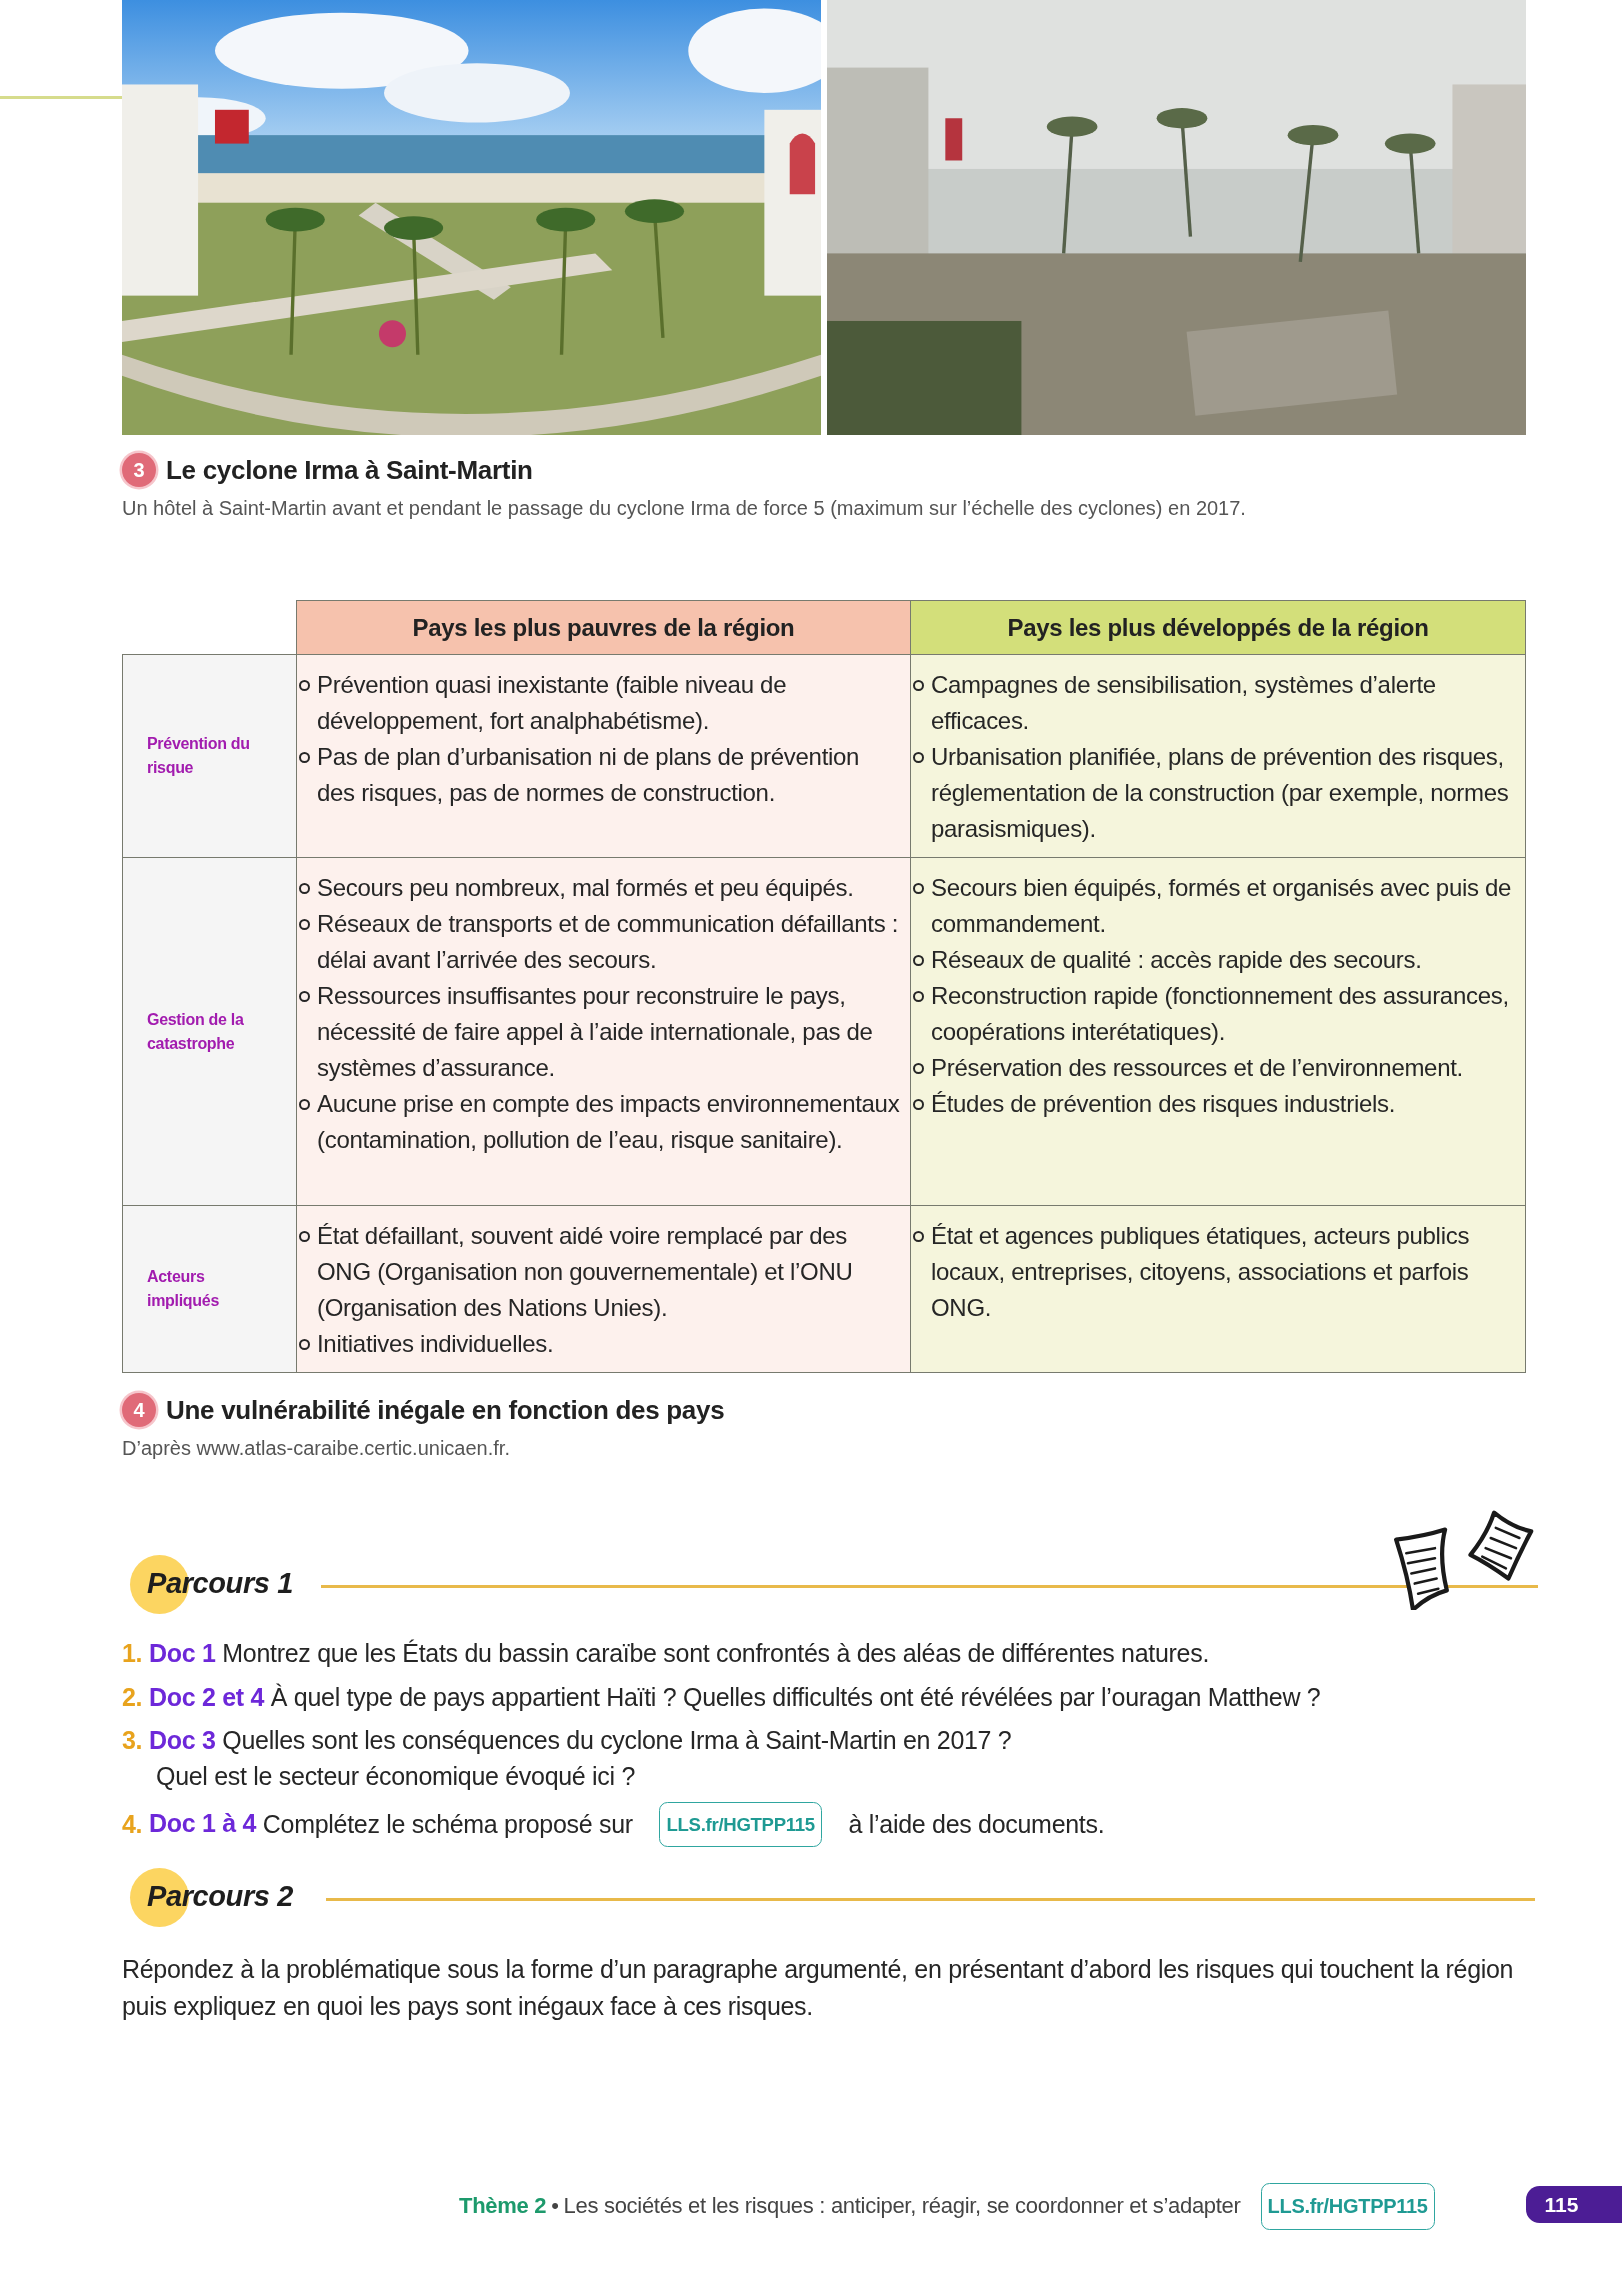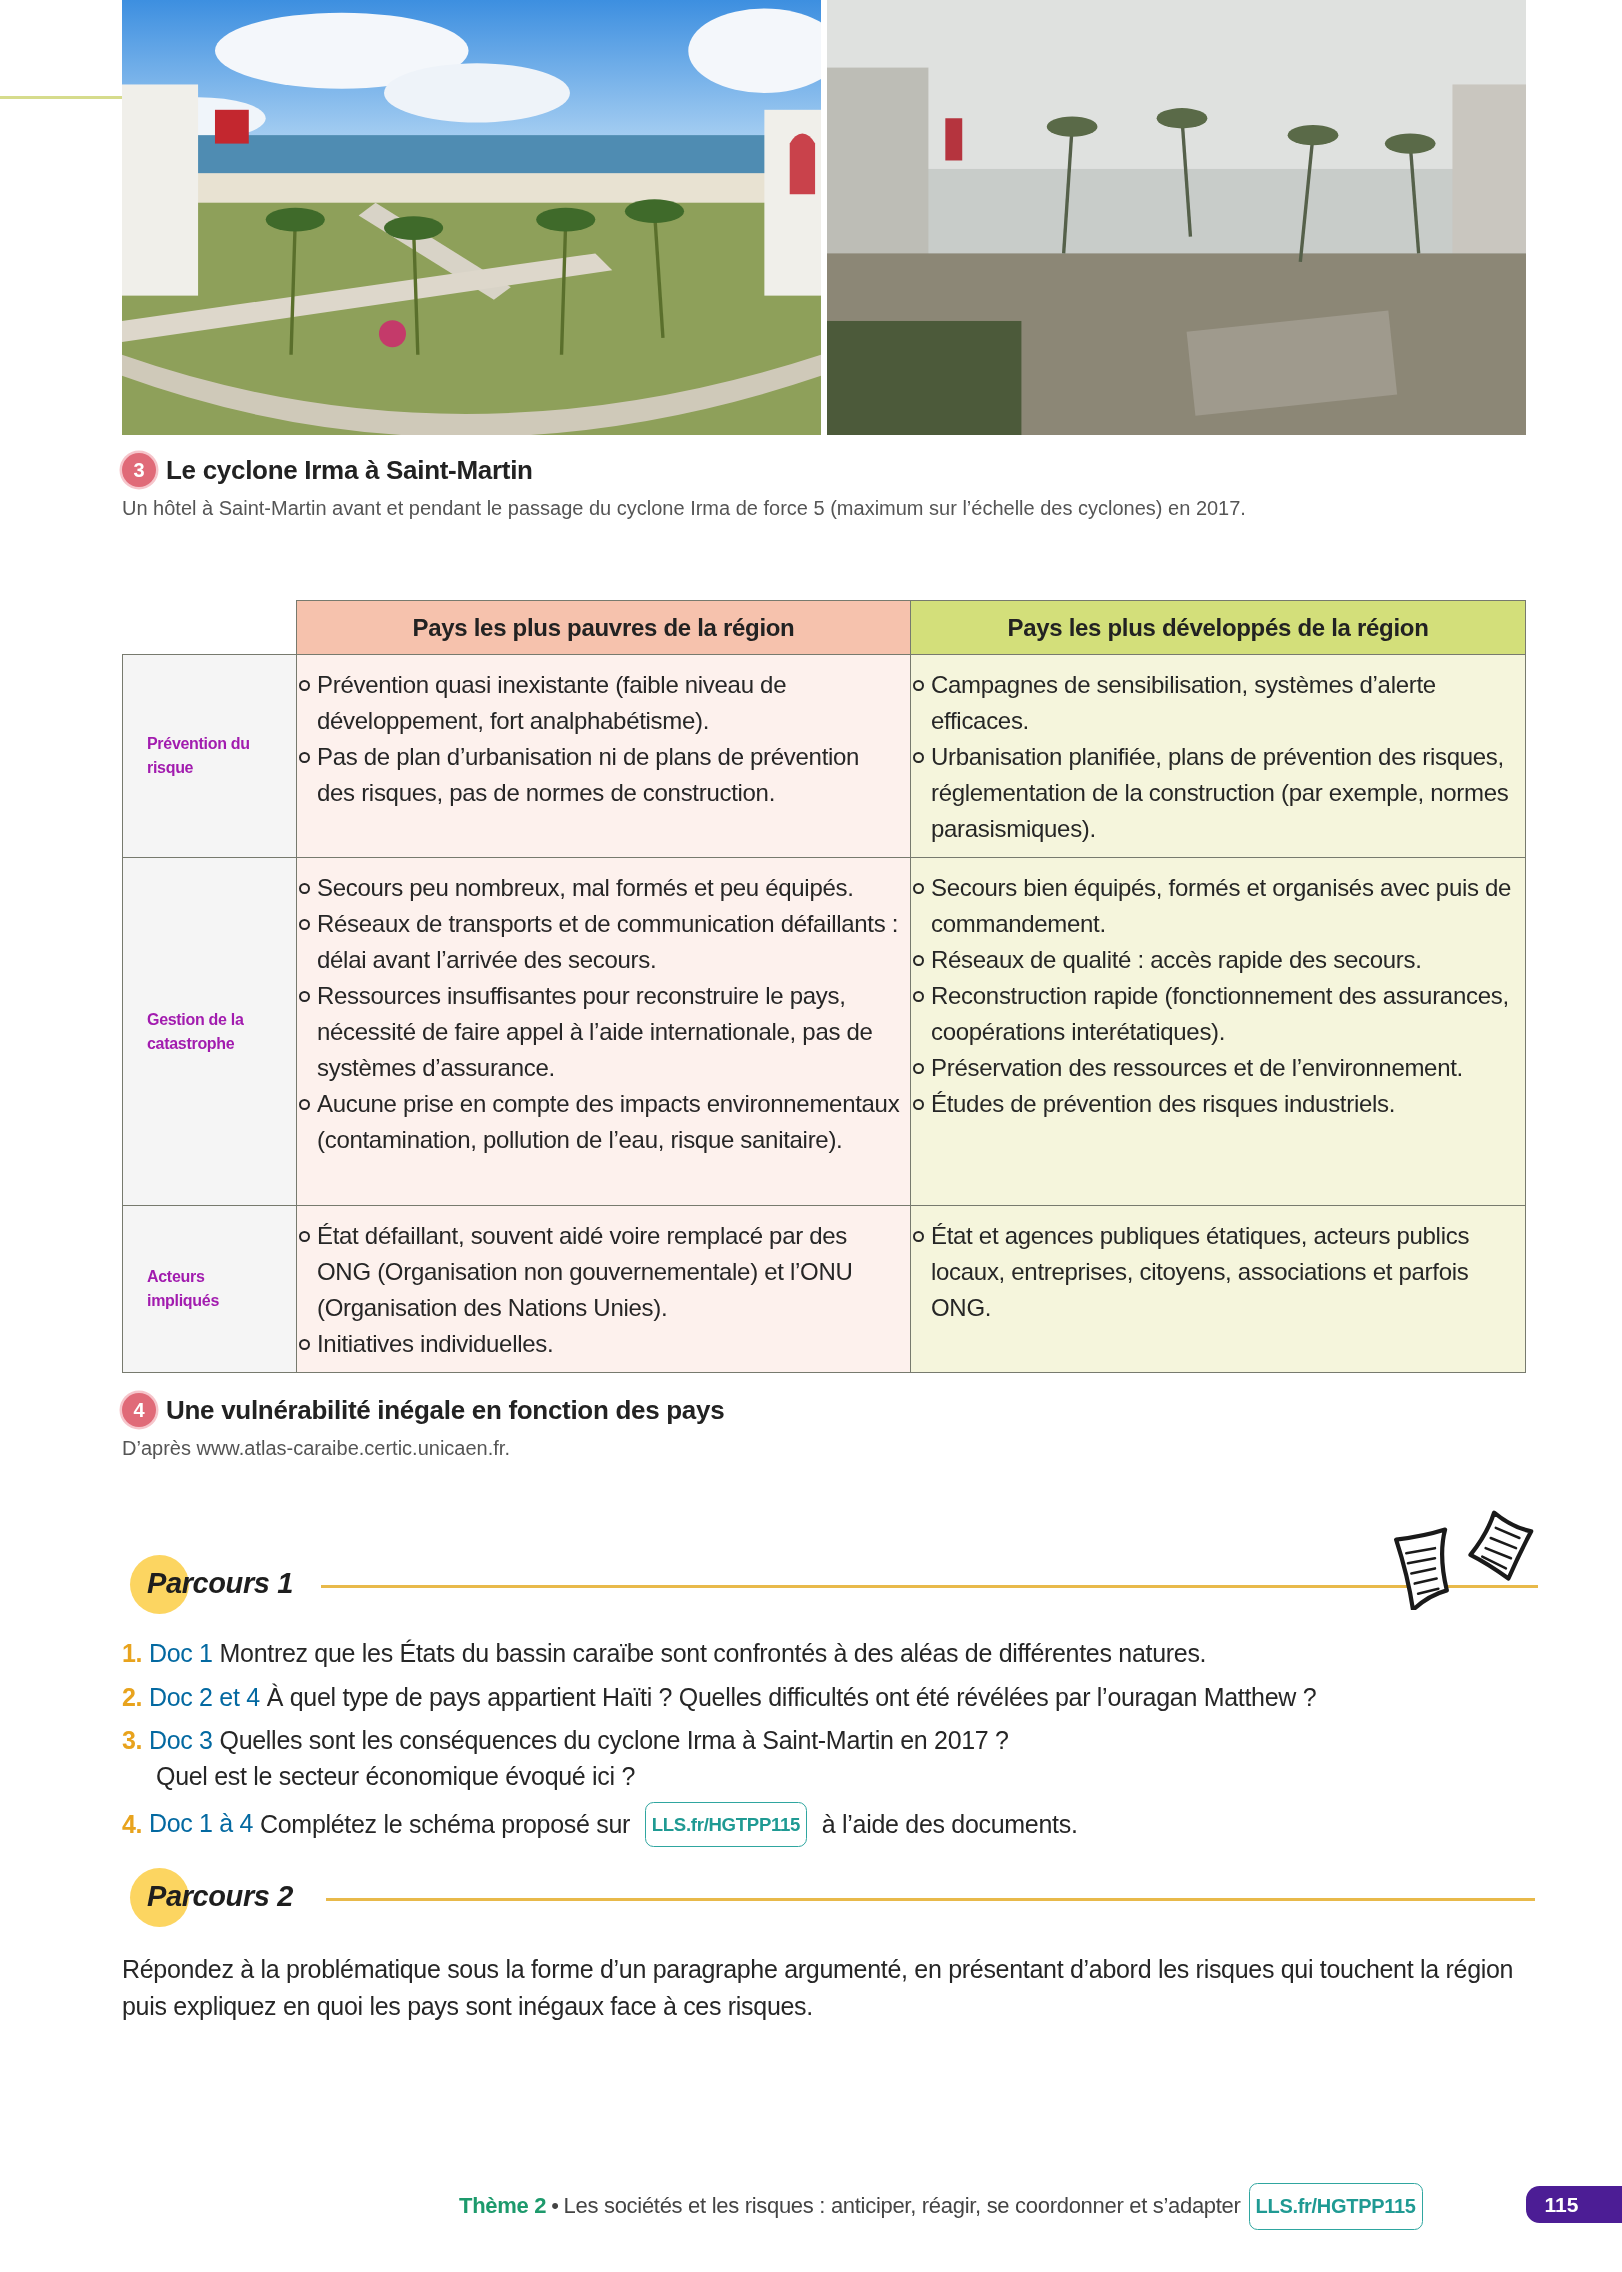--- a/index.html
+++ b/index.html
@@ -41,23 +41,23 @@
   .parcours { position: absolute; left: 130px; width: 1403px; height: 59px; font-style: italic; }
   .parcours .circle { position: absolute; left: 0; top: 0; width: 59px; height: 59px; border-radius: 50%; background: #fcd561; }
   .parcours .plabel { position: absolute; left: 17px; top: 12px; font-size: 29px; font-weight: bold; color: #1e1e1e; letter-spacing: -0.4px; }
   .parcours .prule { position: absolute; top: 30px; height: 2.5px; background: #e8b94a; }
 
   .docs-icon { position: absolute; left: 1386px; top: 1504px; width: 152px; height: 106px; }
 
   ol.questions { position: absolute; left: 122px; top: 1635px; list-style: none; font-size: 25px; color: #262626; letter-spacing: -0.3px; }
   ol.questions li { line-height: 36px; margin-bottom: 7.6px; }
   .qnum { color: #e8a31d; font-weight: bold; }
-  .qdoc { color: #0369a1; font-weight: normal; margin-right: 6.8px; }
+  .qdoc { color: #6d28d9; font-weight: bold; margin-right: 6.8px; }
   .qcont { padding-left: 34px; display: block; }
-  .link-chip { display: inline-block; border: 1.7px solid #2fa6a0; border-radius: 8.5px; color: #1f9a93; font-weight: bold; font-size: 18.6px; padding: 8px 6px; line-height: 27px; vertical-align: 1.7px; margin: 0 8px; }
+  .link-chip { display: inline-block; border: 1.7px solid #2fa6a0; border-radius: 8.5px; color: #1f9a93; font-weight: bold; font-size: 18.6px; padding: 8px 6px; line-height: 27px; vertical-align: 1.7px; margin: 0 20px; }
 
   .p2-text { position: absolute; left: 122px; top: 1951px; font-size: 25px; line-height: 37px; color: #262626; width: 1394px; letter-spacing: -0.3px; }
 
   .footer { position: absolute; left: 459px; top: 2189px; height: 34px; display: flex; align-items: center; font-size: 22px; color: #444; letter-spacing: -0.3px; }
   .footer .theme { color: #1d9a6c; font-weight: bold; }
   .footer .sep { margin: 0 5px; color: #444; }
   .footer .link-chip { font-size: 20px; line-height: 29px; }
   .page-badge { position: absolute; left: 1526px; top: 2186px; width: 96px; height: 37px; background: #4c1d95; border-radius: 13.5px 0 0 13.5px; color: #fff; font-weight: bold; font-size: 21px; padding-left: 18.6px; line-height: 37px; }
 </style>
 </head>

